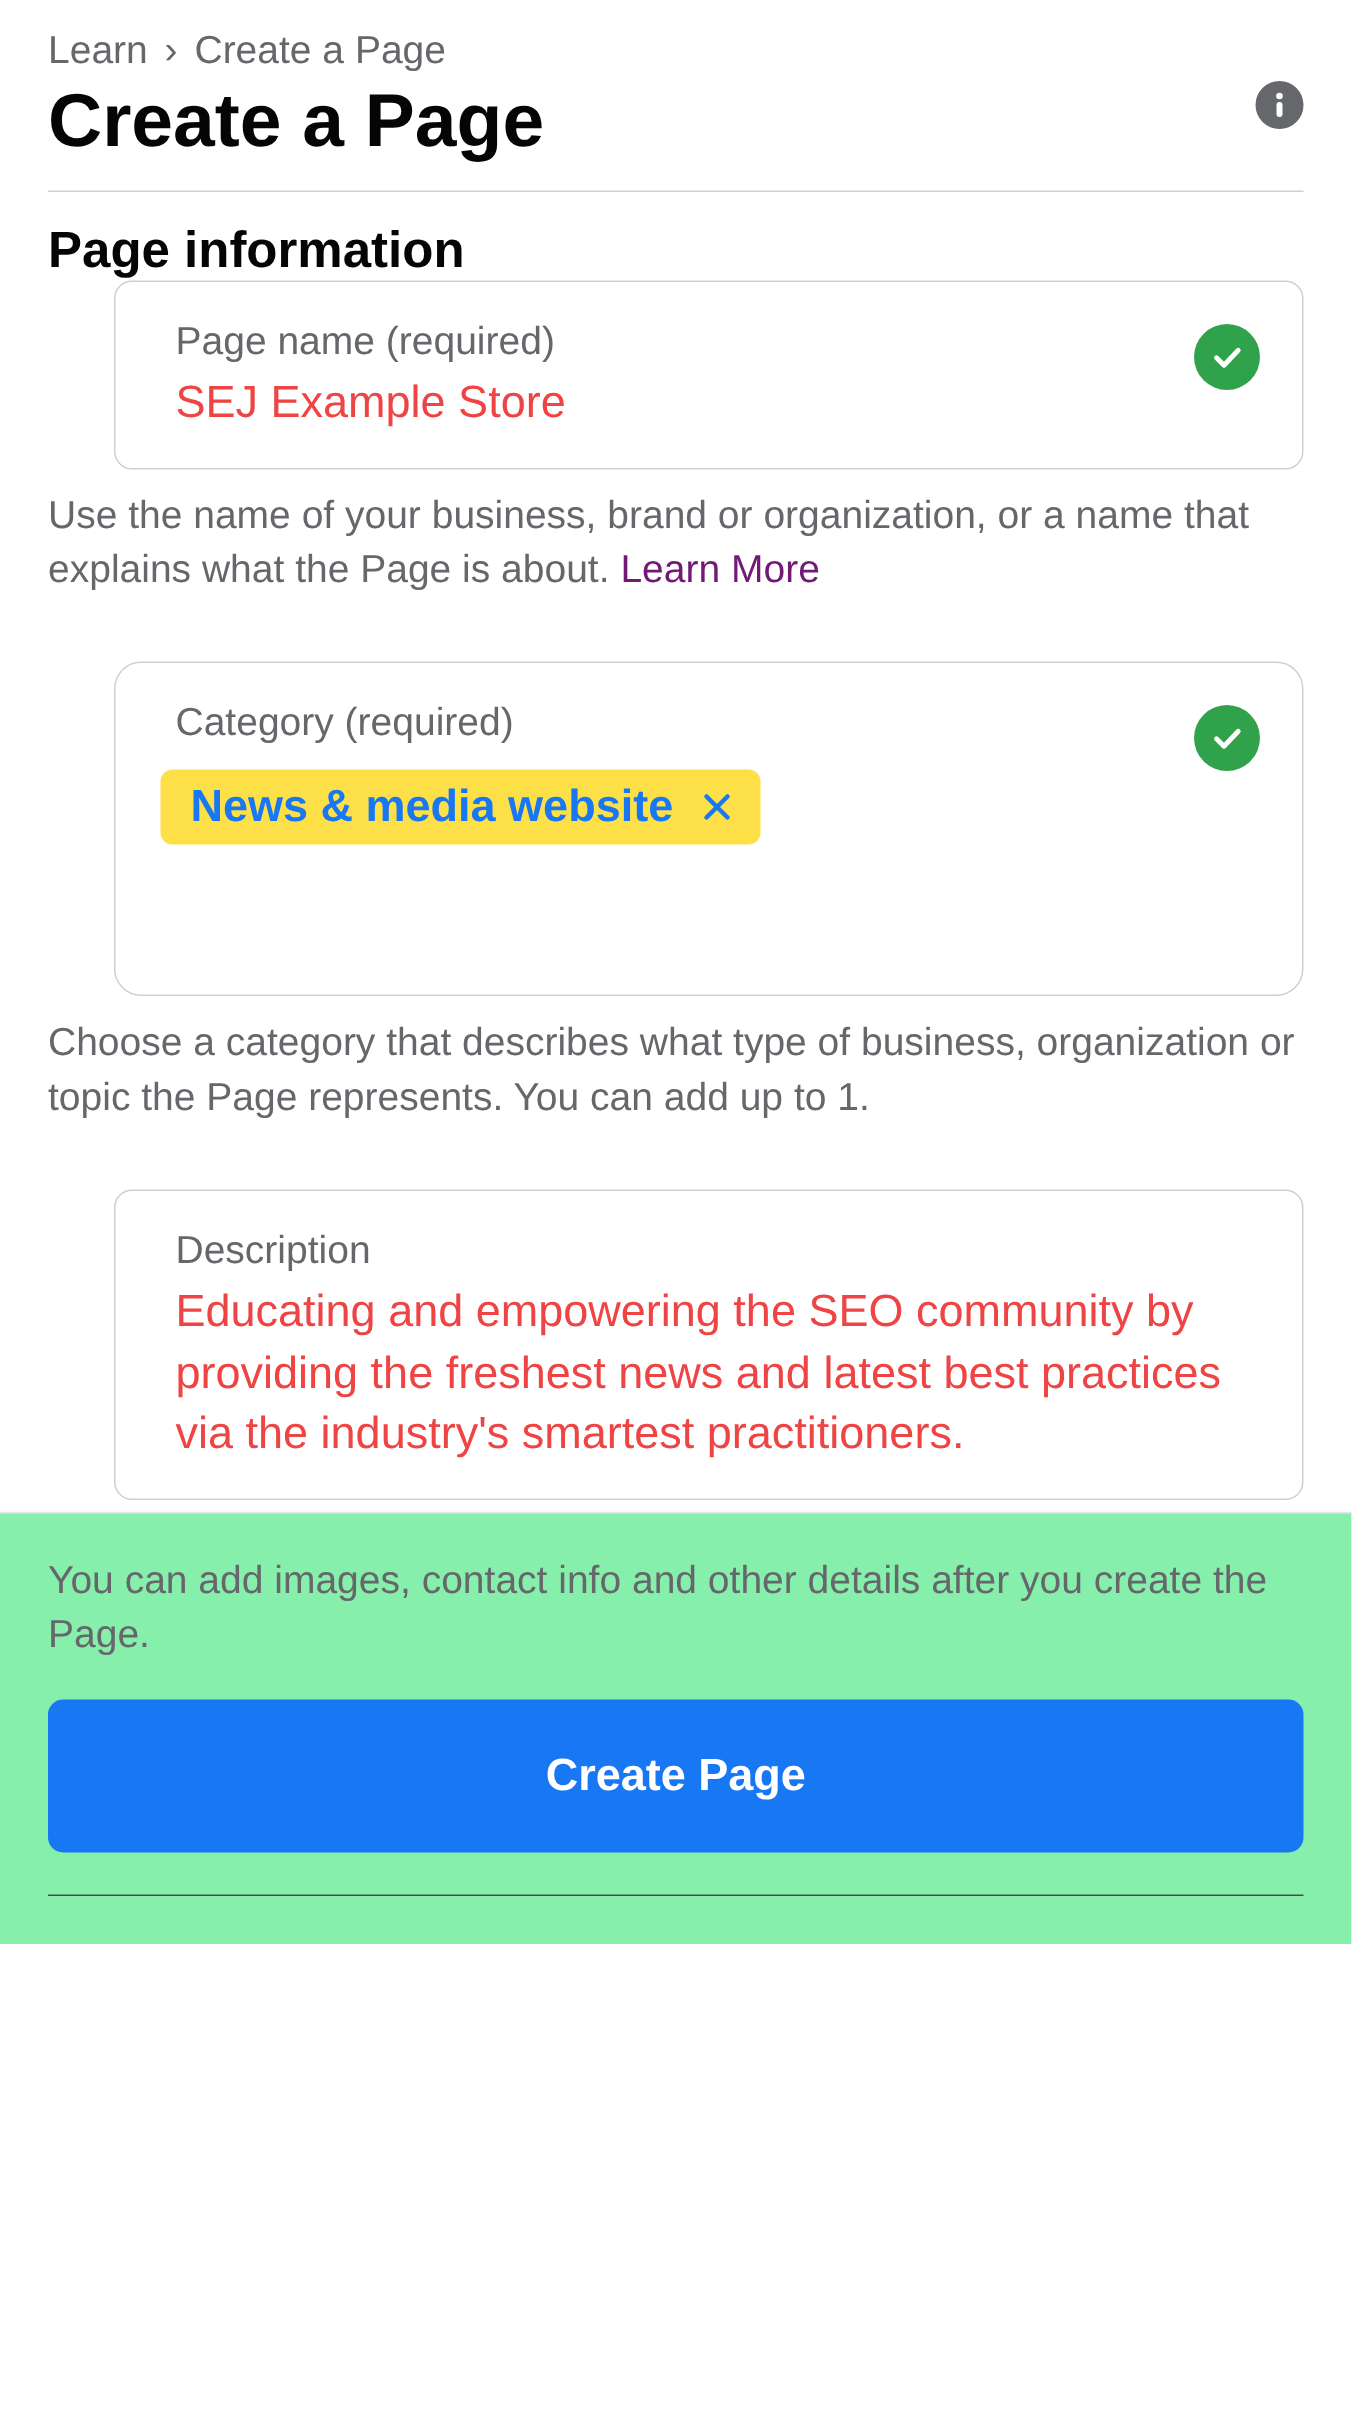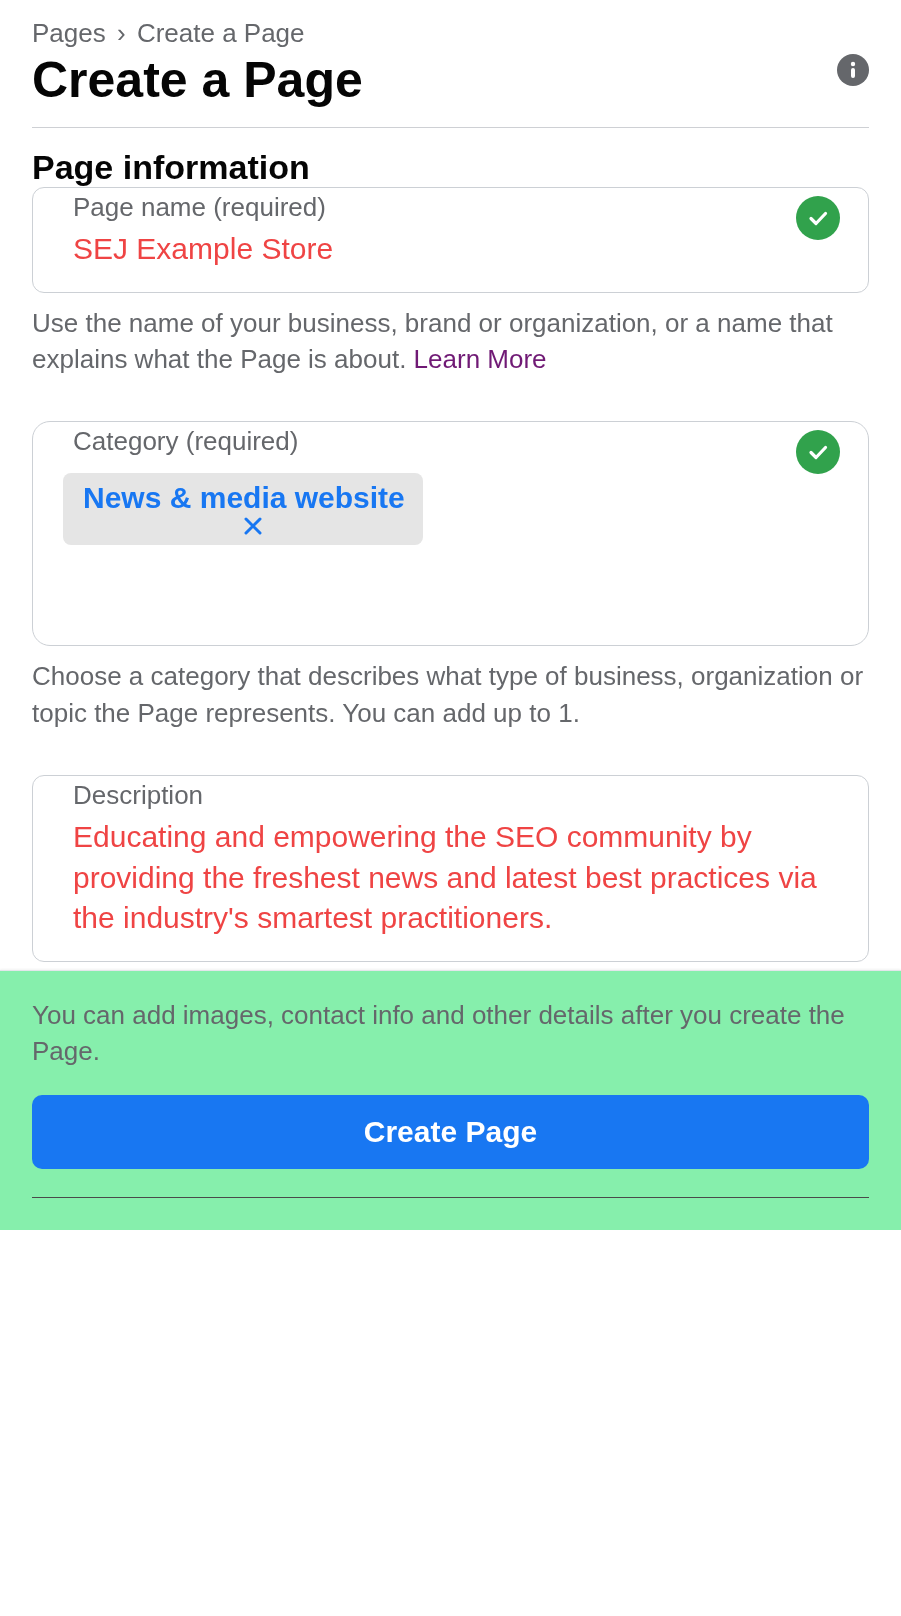--- a/index.html
+++ b/index.html
@@ -52,26 +52,27 @@
       margin-bottom: 20px;
     }
     .section-title {
       font-size: 34px;
       font-weight: 700;
       color: #050505;
     }
     .input-card {
       border: 1px solid #ccd0d5;
       border-radius: 12px;
-      padding: 4px 28px 22px 40px;
+      padding: 24px 28px 22px 40px;
       position: relative;
       display: flex;
       align-items: flex-start;
       justify-content: space-between;
       gap: 32px;
+      margin-left: 44px;
     }
     .input-card.category {
       padding-bottom: 100px;
       border-radius: 18px;
     }
     .input-inner {
       flex: 1;
     }
     .input-label {
       font-size: 26px;
@@ -101,26 +102,25 @@
       line-height: 1.4;
       margin-top: 12px;
     }
     .helper-text a {
       color: #701a75;
       text-decoration: none;
     }
     .tag {
       display: inline-flex;
       align-items: center;
-      background: #e5e5e5;
+      background: #fde047;
       border-radius: 8px;
       padding: 8px 18px 8px 20px;
       margin-top: 10px;
       margin-left: -10px;
-      flex-direction: column;
     }
     .tag-label {
       font-size: 30px;
       font-weight: 600;
       color: #1877f2;
     }
     .tag-remove {
       margin-left: 18px;
       display: flex;
       align-items: center;
@@ -141,38 +141,38 @@
       margin-bottom: 26px;
     }
     .create-btn {
       width: 100%;
       background: #1877f2;
       color: #fff;
       font-size: 30px;
       font-weight: 600;
       border: none;
       border-radius: 10px;
-      padding: 20px 0;
+      padding: 34px 0;
       cursor: pointer;
       text-align: center;
     }
     .gap-block { height: 44px; }
     .bottom-rule {
       border: none;
       border-top: 1px solid #4a4a4a;
       margin-top: 28px;
     }
   </style>
 </head>
 <body>
 
 <div class="container">
 
   <div class="breadcrumb">
-    <span>Pages</span>
+    <span>Learn</span>
     <span class="sep">›</span>
     <span>Create a Page</span>
   </div>
 
   <div class="header-row">
     <h1 class="page-title">Create a Page</h1>
     <div class="info-circle">
       <svg width="10" height="20" viewBox="0 0 10 20">
         <circle cx="5" cy="4" r="2.2" fill="#fff"></circle>
         <rect x="3" y="8" width="4" height="10" rx="2" fill="#fff"></rect>

